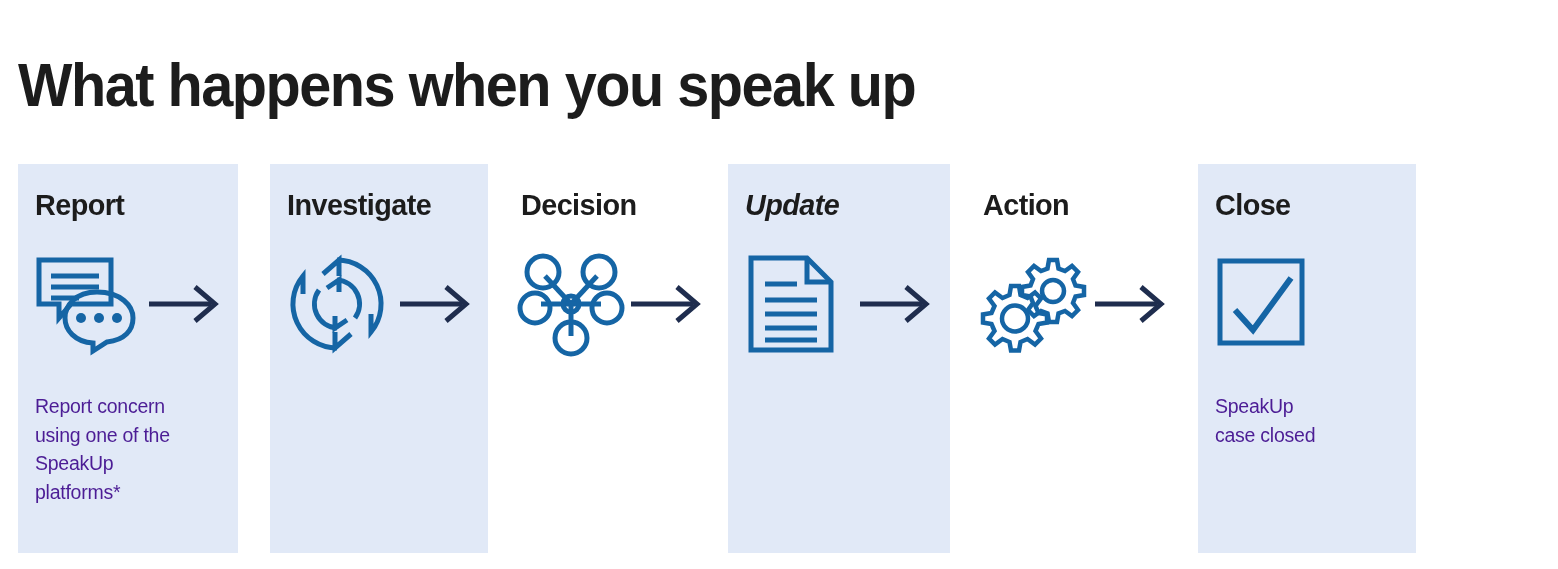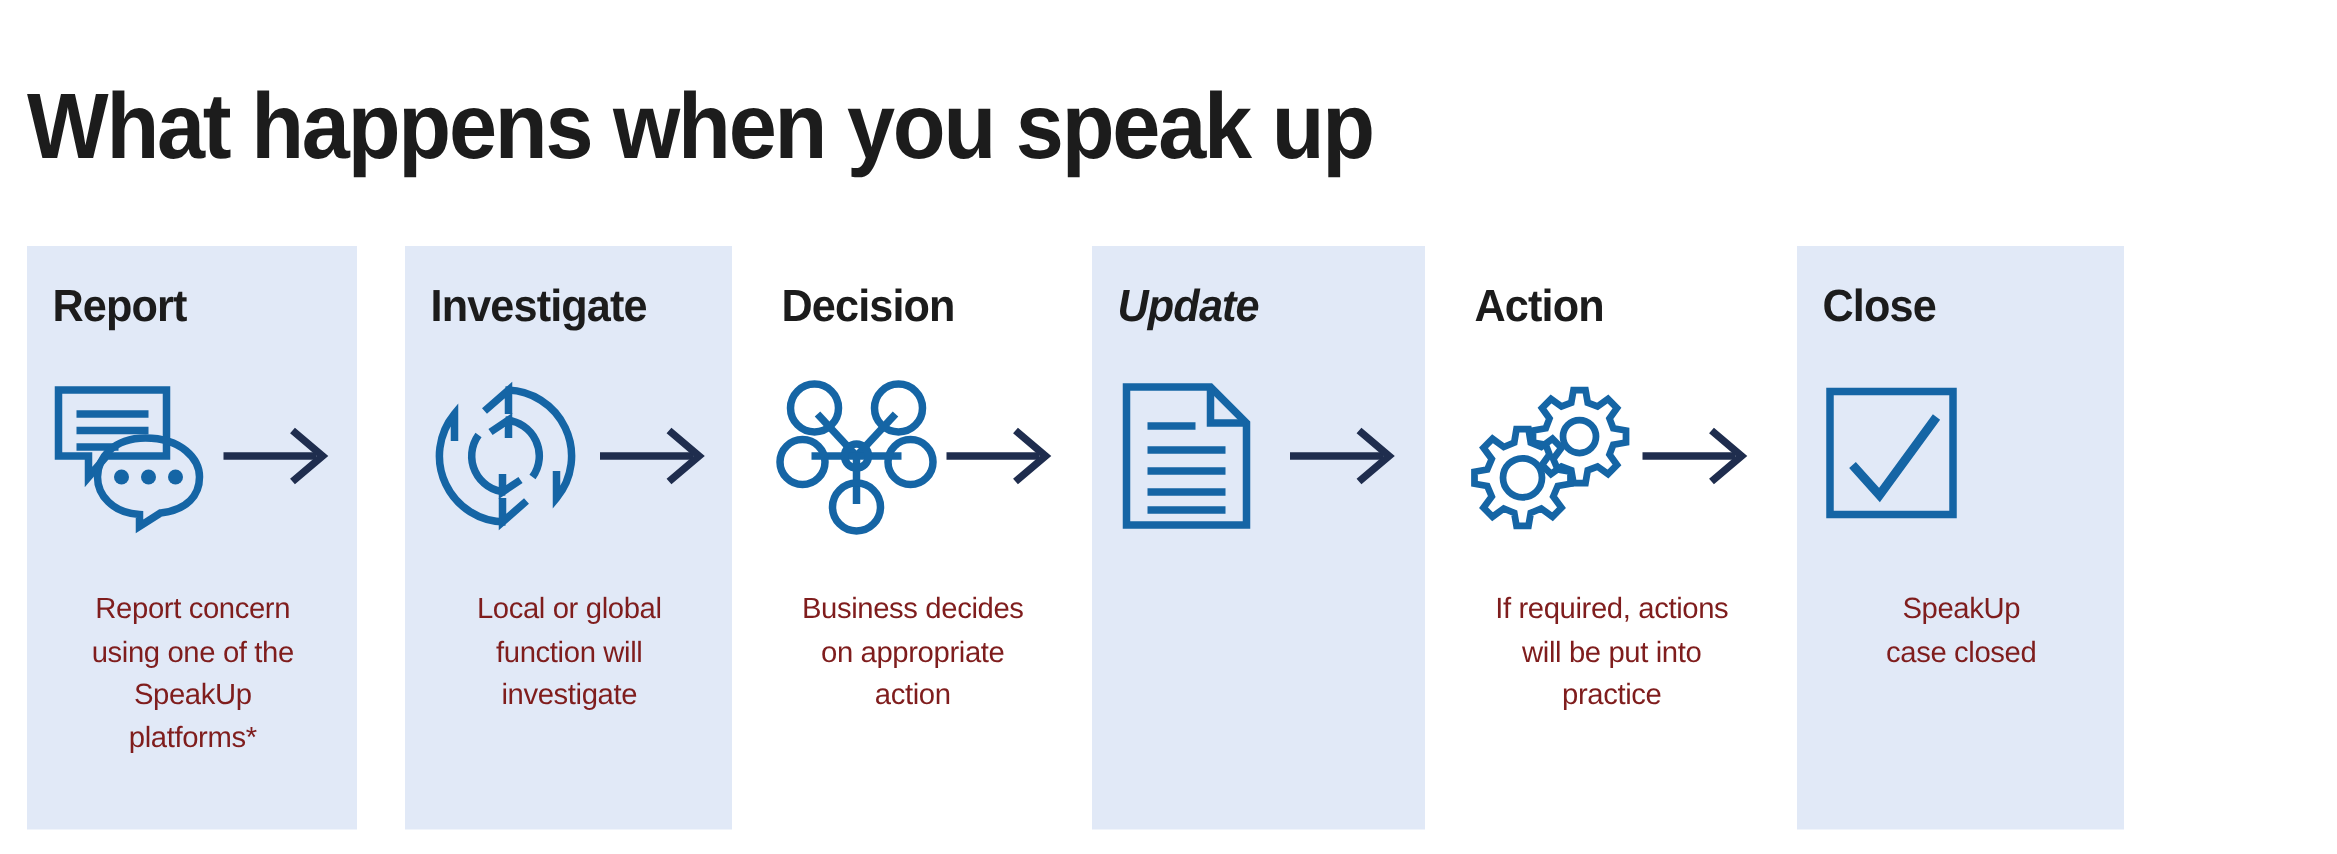--- a/index.html
+++ b/index.html
@@ -85,24 +85,23 @@
     flex: 1 1 auto;
     display: flex;
     align-items: center;
     justify-content: center;
     padding-left: 4px;
   }
   .step-body {
     margin-top: 28px;
     font-size: 19.5px;
     line-height: 28.5px;
-    color: #7f1d1d;
+    color: #4c1d95;
     letter-spacing: -0.25px;
     max-width: 205px;
-    text-align: center;
   }
   .step-body .bold {
     font-weight: 400;
   }
   .step-body .lines {
     white-space: pre-line;
   }
 
   
   .w-report   { width: 220px; }
@@ -175,25 +174,20 @@
             <path d="M50 74 A24 24 0 0 1 32 36"></path>
             <polyline points="60,66 48,74 48,62"></polyline>
           </svg>
         </div>
         <div class="arrow-wrap">
           <svg width="72" height="40" viewBox="0 0 72 40" fill="none" stroke="#1f2d4e" stroke-width="5">
             <line x1="2" y1="20" x2="64" y2="20"></line>
             <polyline points="48,3 68,20 48,37"></polyline>
           </svg>
         </div>
-      </div>
-      <div class="step-body">
-        <span class="lines">Local or global
-function will
-investigate</span>
       </div>
     </div>
 
     <div class="gap"></div>
 
     <div class="step plain w-decision">
       <div class="step-heading">Decision</div>
       <div class="icon-row">
         <div class="icon-wrap">
           <svg width="104" height="100" viewBox="0 0 104 100" fill="none" stroke="#1565a5" stroke-width="5">
@@ -210,25 +204,20 @@
             <circle cx="50" cy="84" r="16"></circle>
           </svg>
         </div>
         <div class="arrow-wrap">
           <svg width="72" height="40" viewBox="0 0 72 40" fill="none" stroke="#1f2d4e" stroke-width="5">
             <line x1="2" y1="20" x2="64" y2="20"></line>
             <polyline points="48,3 68,20 48,37"></polyline>
           </svg>
         </div>
       </div>
-      <div class="step-body">
-        <span class="lines">Business decides
-on appropriate
-action</span>
-      </div>
     </div>
 
     <div class="gap"></div>
 
     <div class="step tinted w-update">
       <div class="step-heading">Update</div>
       <div class="icon-row">
         <div class="icon-wrap">
           <svg width="104" height="100" viewBox="0 0 104 100" fill="none" stroke="#1565a5" stroke-width="5">
             <path d="M6 4 H62 L86 28 V96 H6 Z"></path>
@@ -262,25 +251,20 @@
             <circle cx="32" cy="64.5" r="13"></circle>
           </svg>
         </div>
         <div class="arrow-wrap">
           <svg width="72" height="40" viewBox="0 0 72 40" fill="none" stroke="#1f2d4e" stroke-width="5">
             <line x1="2" y1="20" x2="64" y2="20"></line>
             <polyline points="48,3 68,20 48,37"></polyline>
           </svg>
         </div>
       </div>
-      <div class="step-body">
-        <span class="lines">If required, actions
-will be put into
-practice</span>
-      </div>
     </div>
 
     <div class="gap"></div>
 
     <div class="step tinted w-close">
       <div class="step-heading">Close</div>
       <div class="icon-row">
         <div class="icon-wrap">
           <svg width="104" height="100" viewBox="0 0 104 100" fill="none" stroke="#1565a5" stroke-width="5">
             <rect x="5" y="7" width="82" height="82"></rect>

